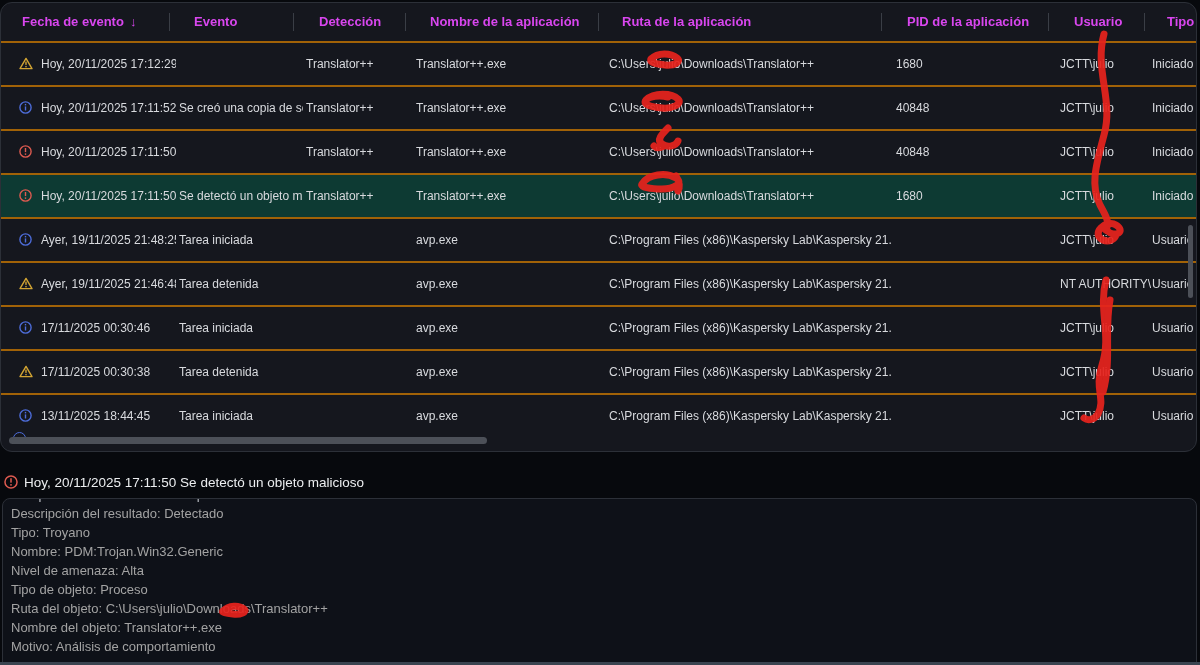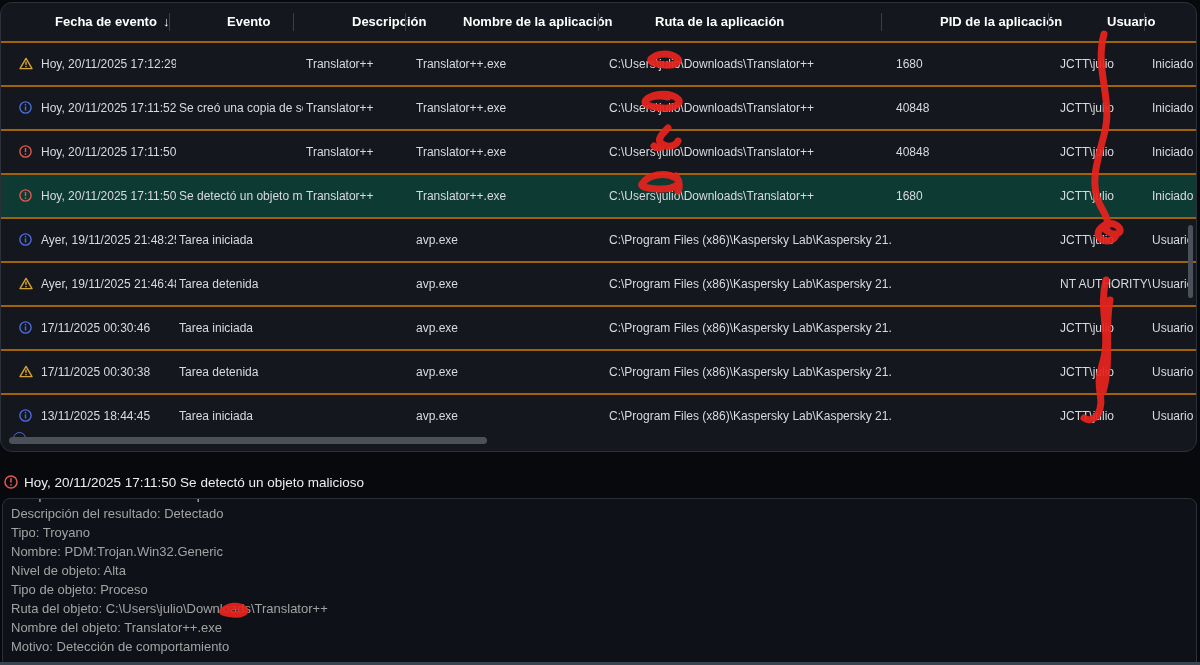--- a/index.html
+++ b/index.html
@@ -5,21 +5,21 @@
   html,body{margin:0;padding:0;background:#07090d;}
   .stage{position:relative;width:1200px;height:665px;overflow:hidden;
          font-family:"Liberation Sans",sans-serif;color:#d9dbe0;background:#07090d;}
 
   
   .panel{position:absolute;left:0;top:2px;width:1197px;height:450px;
          background:#15171e;border:1px solid #2c3038;border-radius:12px;
          box-sizing:border-box;overflow:hidden;}
   .thead{position:relative;height:38px;}
   .hlabel{position:absolute;top:0;line-height:38px;font-size:13px;font-weight:bold;
-          color:#ffffff;white-space:nowrap;margin-left:33px;}
+          color:#d946ef;white-space:nowrap;}
   .h-fecha{left:21px;} .h-evento{left:193px;} .h-app{left:318px;} .h-nombre{left:429px;}
   .h-ruta{left:621px;} .h-pid{left:906px;} .h-usuario{left:1073px;} .h-tipo{left:1166px;}
   .sortarrow{font-weight:bold;margin-left:6px;font-size:13px;}
   .hsep{position:absolute;top:10px;width:1px;height:18px;background:#3a3e46;}
 
   .row{position:relative;height:42px;border-top:2px solid #a16207;}
   .row.selected{background:#0d3a33;}
   .cell{position:absolute;top:0;height:42px;line-height:42px;font-size:12px;
         color:#d8dade;white-space:nowrap;overflow:hidden;}
   .cell-icon{left:18px;width:20px;}
@@ -59,21 +59,21 @@
 </style>
 </head>
 <body>
 
 <div class="stage">
 
   <div class="panel">
     <div class="thead">
       <span class="hlabel h-fecha"><span>Fecha de evento</span><span class="sortarrow">↓</span></span>
       <span class="hlabel h-evento">Evento</span>
-      <span class="hlabel h-app">Descripción</span>
+      <span class="hlabel h-app">Detección</span>
       <span class="hlabel h-nombre">Nombre de la aplicación</span>
       <span class="hlabel h-ruta">Ruta de la aplicación</span>
       <span class="hlabel h-pid">PID de la aplicación</span>
       <span class="hlabel h-usuario">Usuario</span>
       <span class="hlabel h-tipo">Tipo</span>
       <span class="hsep" style="left:168px"></span>
       <span class="hsep" style="left:292px"></span>
       <span class="hsep" style="left:404px"></span>
       <span class="hsep" style="left:597px"></span>
       <span class="hsep" style="left:880px"></span>
@@ -261,25 +261,25 @@
       <rect x="5.8" y="8.4" width="1.4" height="1.5" fill="#dd5a50"></rect>
     </svg>
     <span class="dtitle">Hoy, 20/11/2025 17:11:50 Se detectó un objeto malicioso</span>
   </div>
 
   <div class="dbox">
       <div class="dline clipped">Componente: Detección de comportamiento</div>
       <div class="dline">Descripción del resultado: Detectado</div>
       <div class="dline">Tipo: Troyano</div>
       <div class="dline">Nombre: PDM:Trojan.Win32.Generic</div>
-      <div class="dline">Nivel de objeto: Alta</div>
+      <div class="dline">Nivel de amenaza: Alta</div>
       <div class="dline">Tipo de objeto: Proceso</div>
       <div class="dline">Ruta del objeto: C:\Users\julio\Downloads\Translator++</div>
       <div class="dline">Nombre del objeto: Translator++.exe</div>
-      <div class="dline">Motivo: Detección de comportamiento</div>
+      <div class="dline">Motivo: Análisis de comportamiento</div>
     </div>
   <div class="bottombar"></div>
 
   <svg class="scribbles" width="1200" height="665" viewBox="0 0 1200 665">
     <g fill="none" stroke="#e8231d" stroke-width="7" stroke-linecap="round" opacity="0.92">
       <path d="M651,59 c7,-7 20,-6 26,-1 c5,4 -3,8 -12,7 c-8,-1 -16,-2 -14,-6"></path>
       <path d="M646,100 c8,-8 26,-7 32,-1 c5,5 -6,10 -16,9 c-10,-1 -20,-3 -16,-8 c3,-4 14,-5 22,-3"></path>
       <path d="M668,128 c-6,6 -12,12 -6,16 c6,4 14,2 16,-3 M664,146 c-4,2 -8,2 -10,0"></path>
       <path d="M642,184 c6,-10 24,-12 34,-6 c8,5 -2,11 -14,11 c-12,0 -22,-2 -20,-5 M676,176 c4,6 4,12 2,15"></path>
       <path d="M1104,34 C1094,70 1114,100 1104,135 C1096,165 1090,185 1100,205 C1106,216 1110,222 1106,230"></path>

